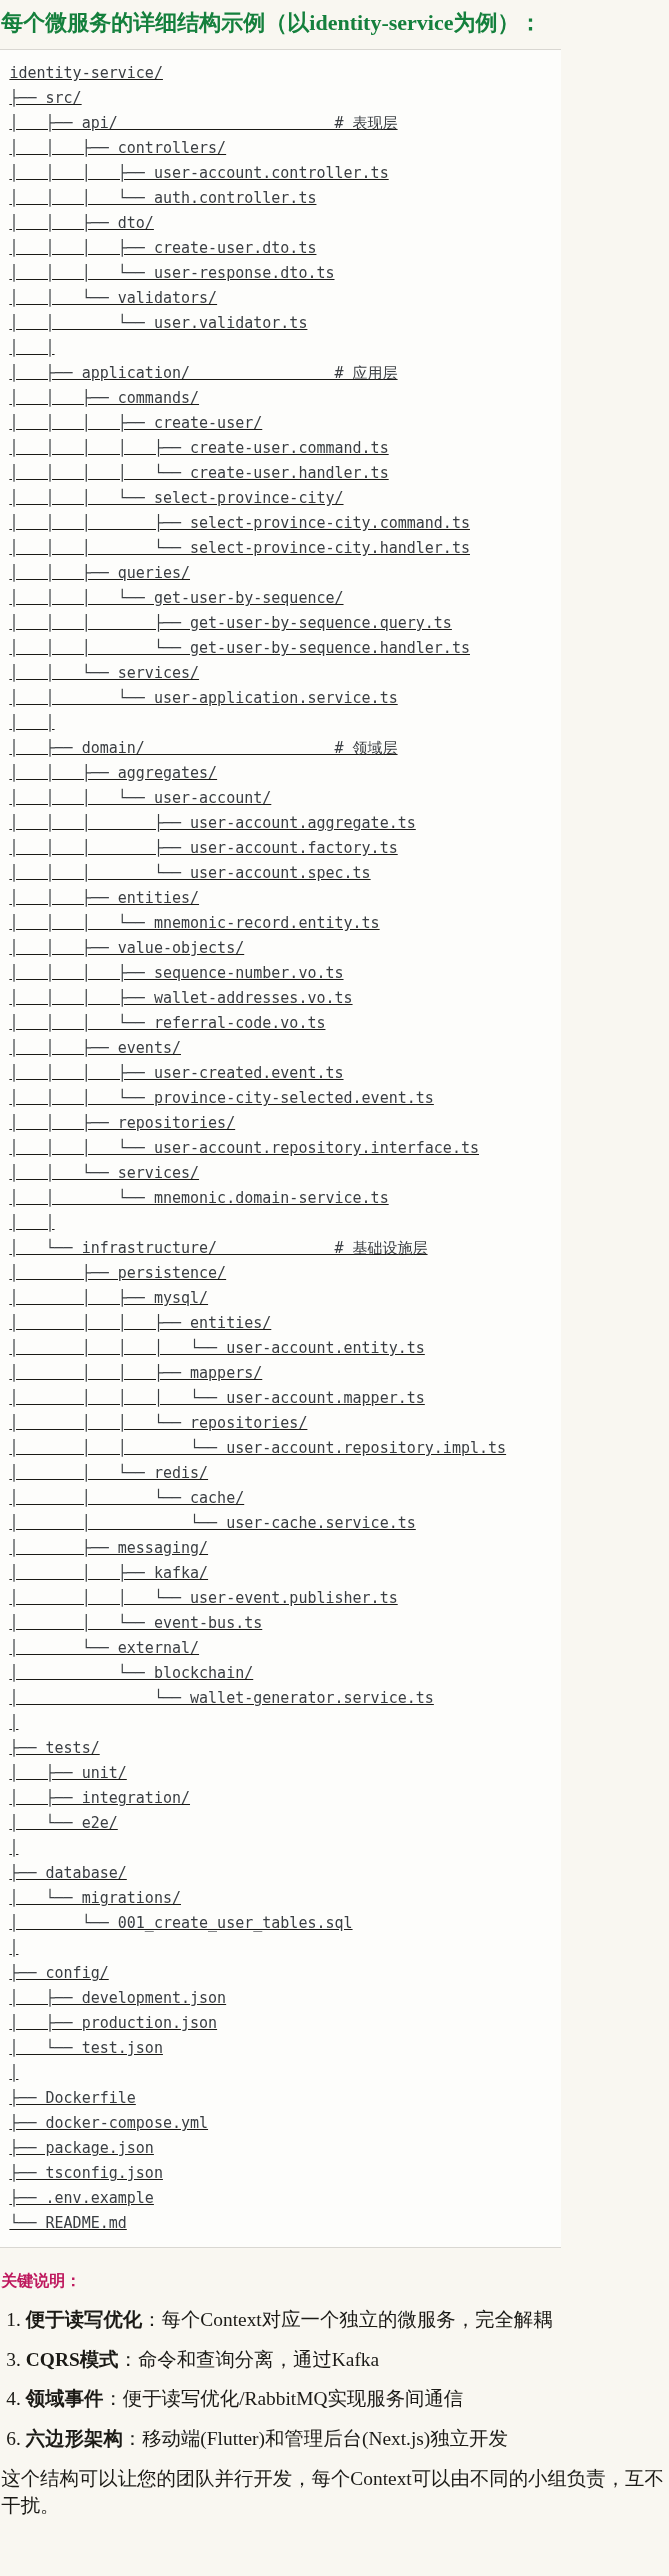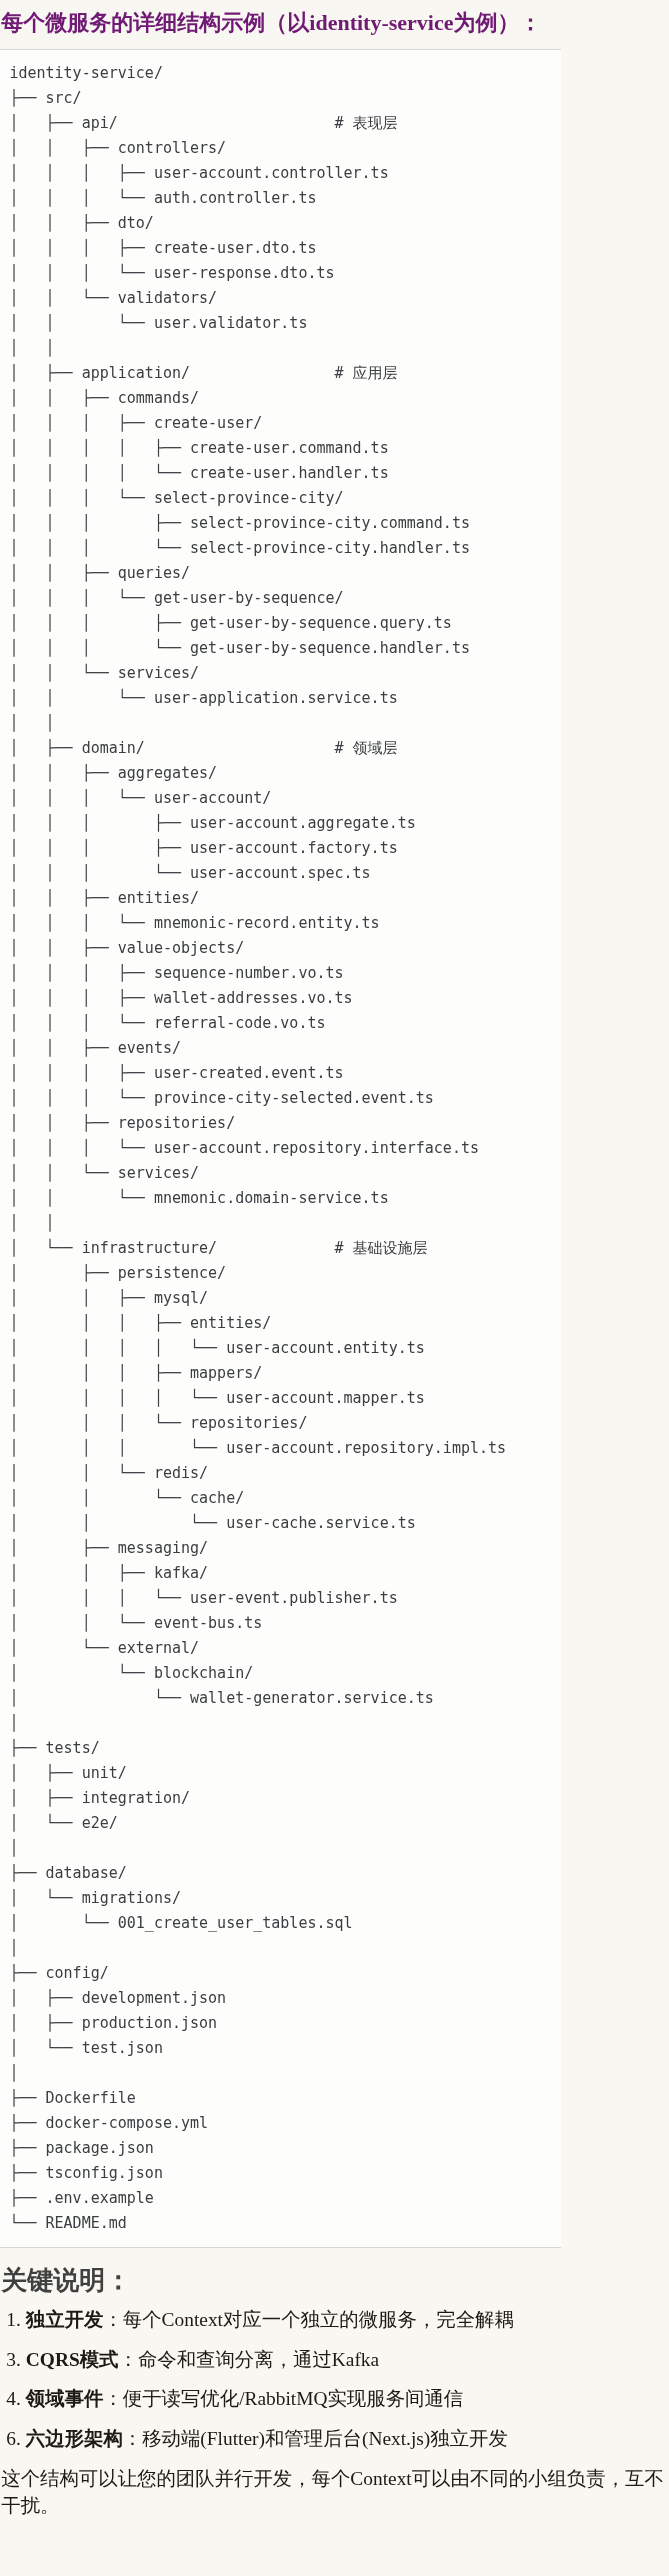--- a/index.html
+++ b/index.html
@@ -16,43 +16,44 @@
     min-height: 2576px;
     background: var(--page-bg);
     color: var(--text);
     font-family: "Liberation Serif", "DejaVu Serif", serif;
   }
   .page-title {
     font-size: 22px;
     font-weight: bold;
     line-height: 27.5px;
     margin: 8.8px 0 12.5px 1.3px;
-    color: #701a75;
+    color: #15803d;
   }
   .code-block {
     background: var(--code-bg);
     border-top: 0.6px solid var(--code-border);
     border-bottom: 0.6px solid var(--code-border);
     padding: 11.3px 9.4px;
     width: 561px;
+    text-decoration: underline;
   }
   .tree {
     margin: 0;
     font-family: "DejaVu Sans Mono", "Liberation Mono", monospace;
     font-size: 15px;
     line-height: 25px;
     color: var(--code-text);
     white-space: pre;
   }
   .notes-heading {
-    font-size: 26px;
+    font-size: 16px;
     font-weight: bold;
     line-height: 27.5px;
     margin: 19px 0 0 1.3px;
-    color: #404040;
+    color: #be185d;
   }
   .notes-list {
     margin-top: 11.3px;
     padding-left: 6.3px;
   }
   .note-item {
     font-size: 19.4px;
     line-height: 27.5px;
     margin-bottom: 12px;
   }
@@ -155,20 +156,20 @@
 ├── docker-compose.yml
 ├── package.json
 ├── tsconfig.json
 ├── .env.example
 └── README.md</pre>
 </section>
 
 <h2 class="notes-heading">关键说明：</h2>
 
 <div class="notes-list">
-  <div class="note-item"><span class="num">1.</span><span class="label">独立开发</span><span class="text">：每个Context对应一个独立的微服务，完全解耦</span></div>
+  <div class="note-item"><span class="num">1.</span><span class="label">便于读写优化</span><span class="text">：每个Context对应一个独立的微服务，完全解耦</span></div>
   <div class="note-item"><span class="num">3.</span><span class="label">CQRS模式</span><span class="text">：命令和查询分离，通过Kafka</span></div>
   <div class="note-item"><span class="num">4.</span><span class="label">领域事件</span><span class="text">：便于读写优化/RabbitMQ实现服务间通信</span></div>
   <div class="note-item"><span class="num">6.</span><span class="label">六边形架构</span><span class="text">：移动端(Flutter)和管理后台(Next.js)独立开发</span></div>
 </div>
 
 <p class="footer-note">这个结构可以让您的团队并行开发，每个Context可以由不同的小组负责，互不干扰。</p>
 
 
 </body></html>

